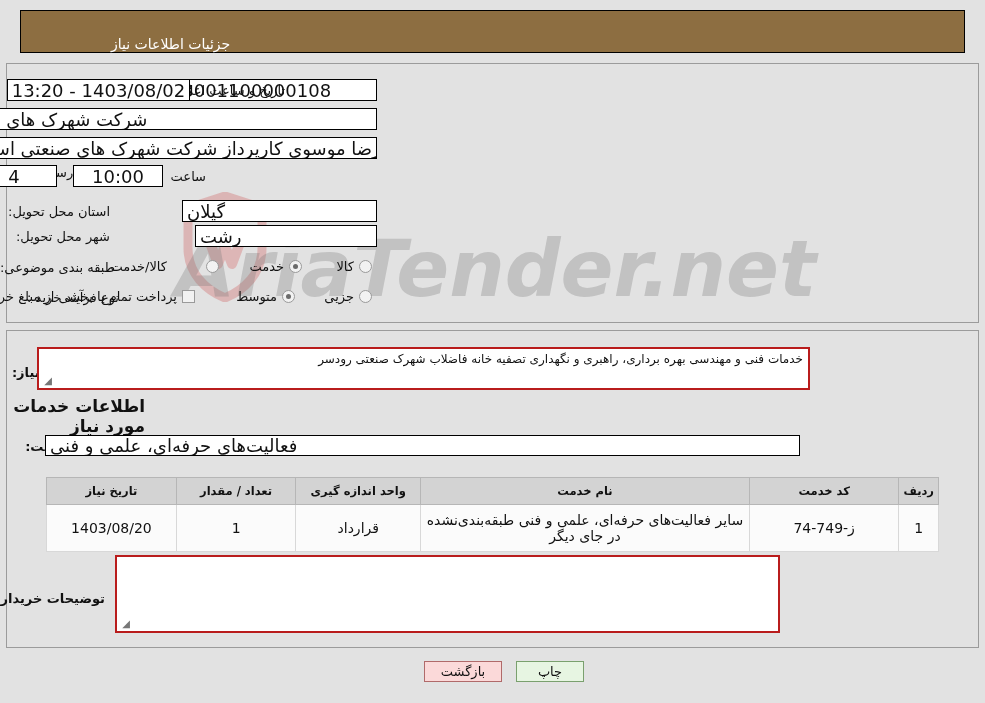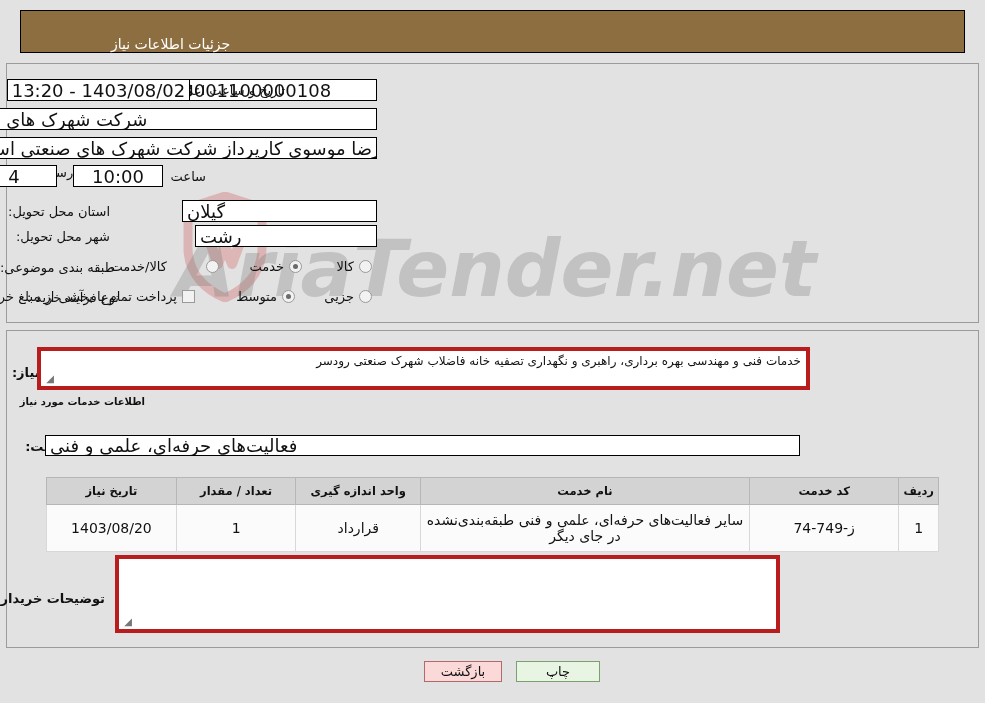--- a/index.html
+++ b/index.html
@@ -133,41 +133,41 @@
     width: 13px; height: 13px;
     border: 1px solid #9a9a9a;
     background: #f2f2f2;
     display: inline-block;
     flex: 0 0 auto;
   }
 
   
   .ta {
     position: absolute;
-    border: 4px solid #b91c1c;
+    border: 2px solid #b91c1c;
     background: #fff;
     font-size: 12px;
     color: #111;
     padding: 3px 5px 0 5px;
     z-index: 6;
     overflow: hidden;
     text-align: right;
   }
   .ta .resize-grip {
     position: absolute;
     left: 3px; bottom: 2px;
     width: 10px; height: 10px;
     color: #777;
     font-size: 10px;
     line-height: 10px;
   }
 
   .section-head {
     position: absolute;
-    font-size: 10px;
+    font-size: 17px;
     font-weight: bold;
     color: #111;
     z-index: 6;
   }
 
   
   #tbl {
     position: absolute;
     left: 46px; top: 477px;
     width: 893px;
@@ -200,21 +200,21 @@
     position: absolute;
     border: 1px solid #555;
     font-size: 13px;
     color: #111;
     display: flex;
     align-items: center;
     justify-content: center;
     cursor: pointer;
     z-index: 6;
   }
-  #btn-print { left: 516px; top: 661px; width: 84px; height: 21px; background: #e7f5e2; border-color: #7aa06e; }
+  #btn-print { left: 516px; top: 661px; width: 68px; height: 21px; background: #e7f5e2; border-color: #7aa06e; }
   #btn-back  { left: 424px; top: 661px; width: 78px; height: 21px; background: #fbd9d9; border-color: #b06a6a; }
 </style>
 </head>
 <body>
 
 <div id="root">
 
   <div id="watermark">
     <svg class="wm-shield" viewBox="0 0 86 110">
       <path d="M43 4 L80 16 L80 56 C80 82 62 98 43 106 C24 98 6 82 6 56 L6 16 Z" fill="none" stroke="rgba(210,120,120,0.42)" stroke-width="9"></path>

